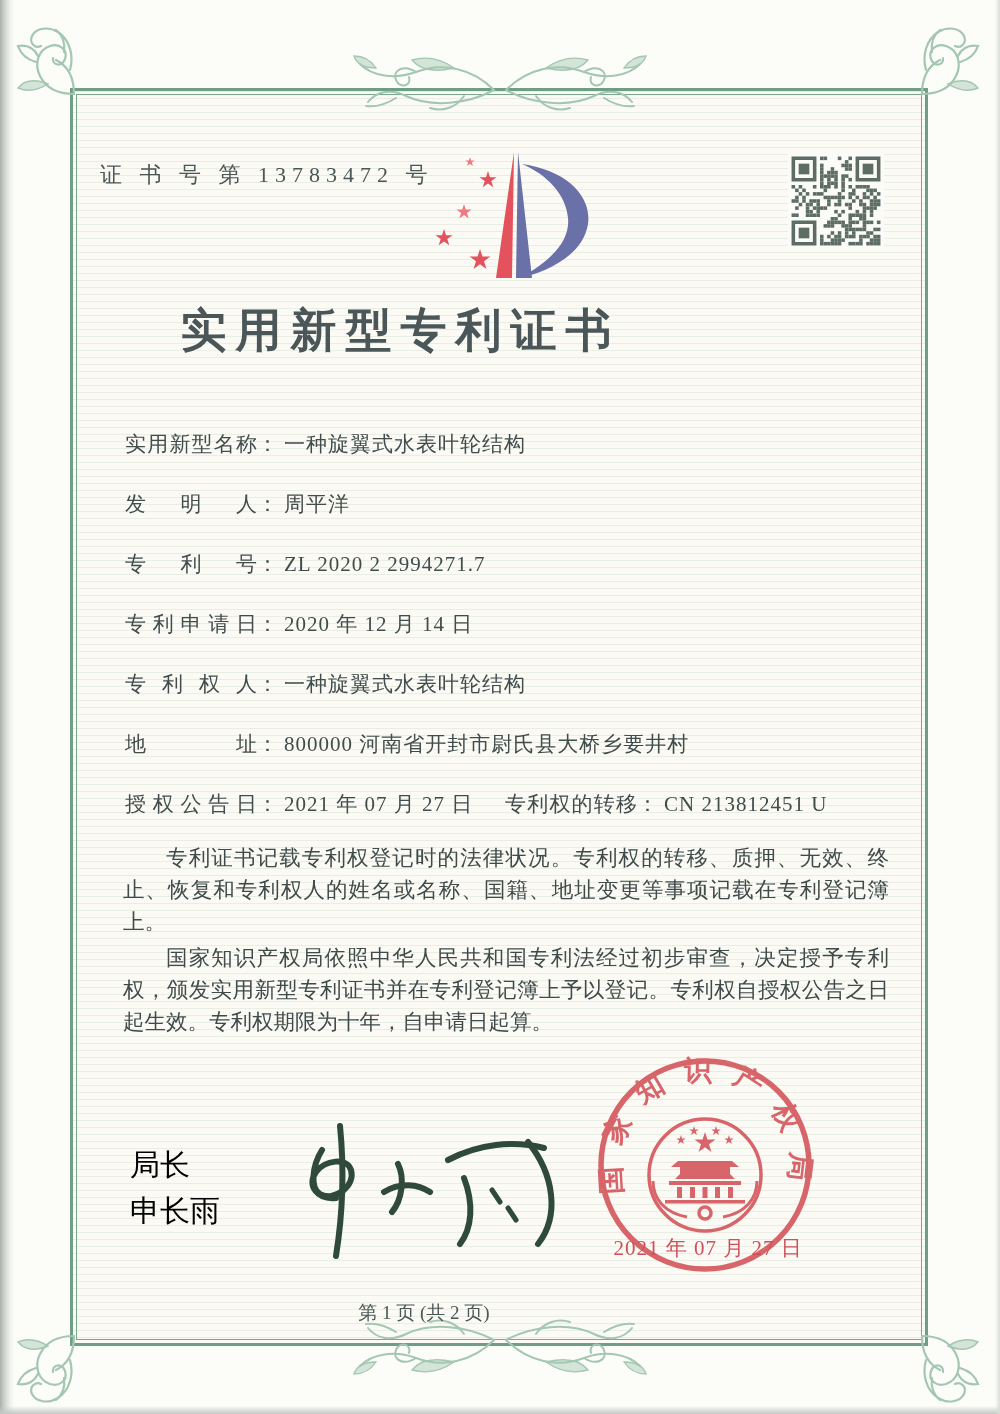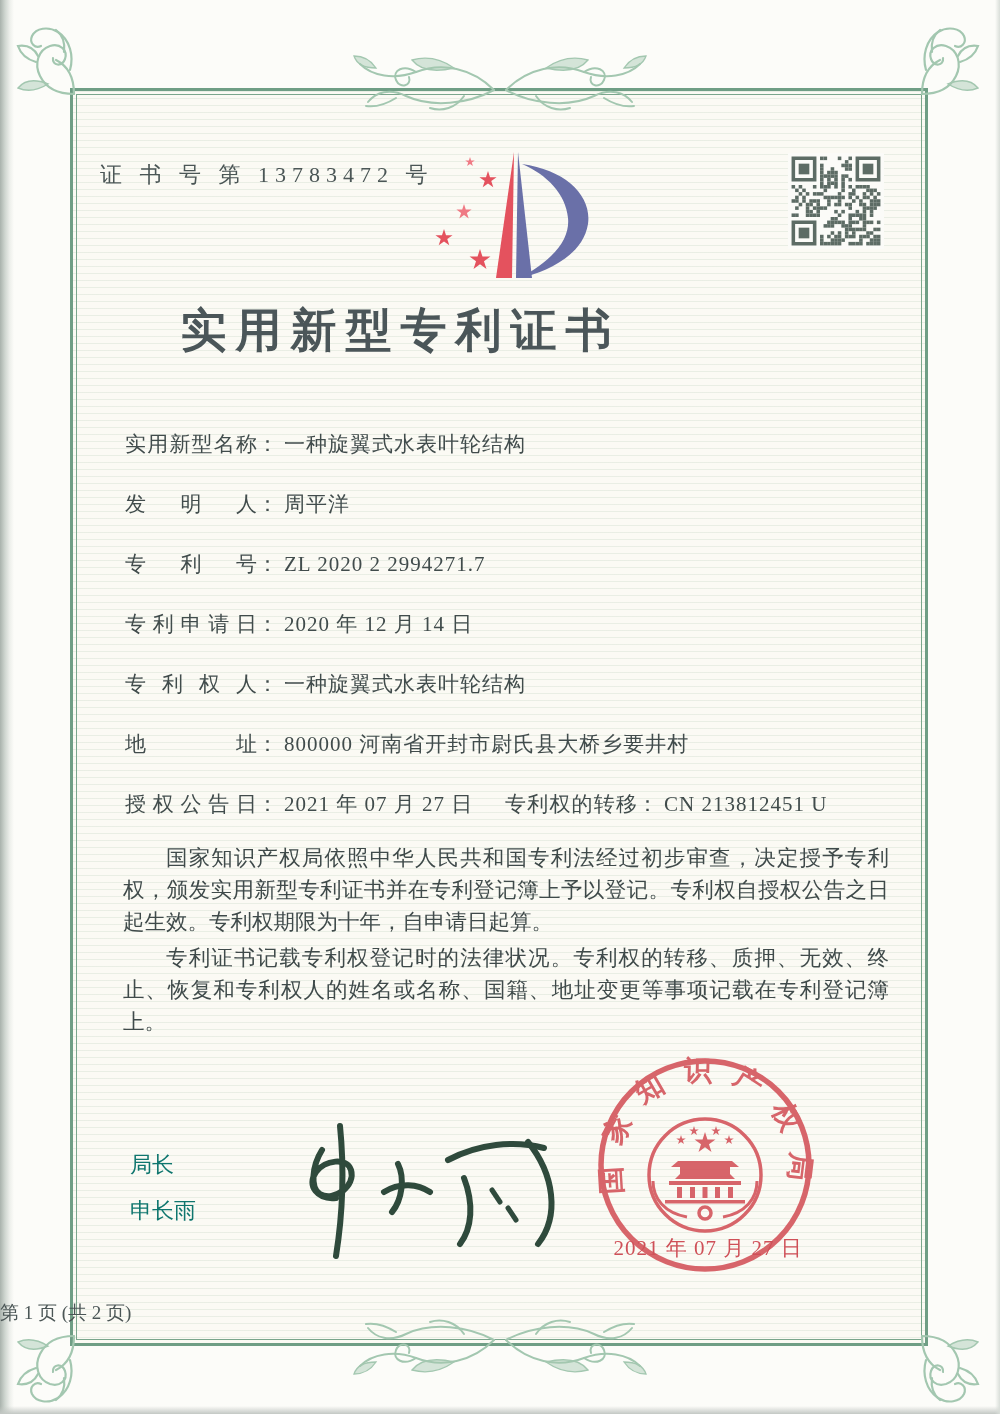--- a/index.html
+++ b/index.html
@@ -34,30 +34,30 @@
   .field-row{position:absolute;left:0;font-size:21px;white-space:nowrap;color:#414c4c;}
   .flabel{display:inline-block;width:132px;text-align:justify;text-align-last:justify;vertical-align:bottom;}
   .fcolon{margin-right:6px;}
   .fvalue{letter-spacing:1px;}
   .grant-pair{display:inline-block;width:380px;}
 
   .paras{position:absolute;left:123px;top:842px;width:766px;font-size:21.5px;
          line-height:32px;text-align:justify;color:#3f4a4a;}
   .paras p{margin:0 0 4px 0;text-indent:2em;}
 
-  .signer{position:absolute;left:130px;top:1142px;font-size:22px;color:#0f766e;line-height:46px;}
+  .signer{position:absolute;left:130px;top:1142px;font-size:30px;color:#000000;line-height:46px;}
   .signature{position:absolute;left:260px;top:1108px;z-index:4;}
 
   .seal{position:absolute;left:555px;top:1015px;z-index:3;opacity:.9;}
   .seal-text{font-size:28px;font-weight:700;letter-spacing:19px;fill:#d4555c;
              font-family:"Liberation Serif","DejaVu Serif",serif;}
   .seal-date{position:absolute;left:598px;top:1234px;width:220px;text-align:center;z-index:4;
              font-size:21px;color:#cf5058;letter-spacing:1px;white-space:nowrap;}
 
-  .page-no{position:absolute;left:0;top:1300px;width:100%;text-align:left;font-size:19px;color:#4b5656;}
+  .page-no{position:absolute;left:0;top:1300px;width:100%;text-align:center;font-size:19px;color:#4b5656;padding-left:28px;}
   .footer-note{position:absolute;left:0;top:1363px;width:100%;text-align:center;font-size:20px;
                letter-spacing:3px;color:#4b5656;}
 </style>
 </head>
 <body>
 
 <div class="page">
   <div class="scan-edge-left"></div>
   <div class="scan-edge-bottom"></div>
   <div class="scan-edge-right"></div>
@@ -360,22 +360,22 @@
       </div>
       <div class="field-row" style="top:300px">
         <span class="flabel">地址</span><span class="fcolon">：</span><span class="fvalue">800000 河南省开封市尉氏县大桥乡要井村</span>
       </div>
       <div class="field-row" style="top:360px">
         <span class="grant-pair"><span class="flabel">授权公告日</span><span class="fcolon">：</span><span class="fvalue">2021 年 07 月 27 日</span></span><span class="grant-pair2"><span class="flabel">专利权的转移</span><span class="fcolon">：</span><span class="fvalue">CN 213812451 U</span></span>
       </div>
     </div>
 
     <div class="paras">
+      <p>专利证书记载专利权登记时的法律状况。专利权的转移、质押、无效、终止、恢复和专利权人的姓名或名称、国籍、地址变更等事项记载在专利登记簿上。</p>
       <p>国家知识产权局依照中华人民共和国专利法经过初步审查，决定授予专利权，颁发实用新型专利证书并在专利登记簿上予以登记。专利权自授权公告之日起生效。专利权期限为十年，自申请日起算。</p>
-      <p>专利证书记载专利权登记时的法律状况。专利权的转移、质押、无效、终止、恢复和专利权人的姓名或名称、国籍、地址变更等事项记载在专利登记簿上。</p>
     </div>
 
     <div class="signer">
       <div>局长</div>
       <div>申长雨</div>
     </div>
 
     <svg class="signature" width="320" height="170" viewBox="0 0 320 170" fill="none" stroke="#2f4a3c" stroke-width="6" stroke-linecap="round">
       <path d="M62,42 c-10,16 -12,38 -2,44 c14,8 36,-8 31,-24 c-4,-13 -26,-10 -35,2 c-10,14 2,28 20,26"></path>
       <path d="M80,18 c4,40 3,86 -4,130"></path>

